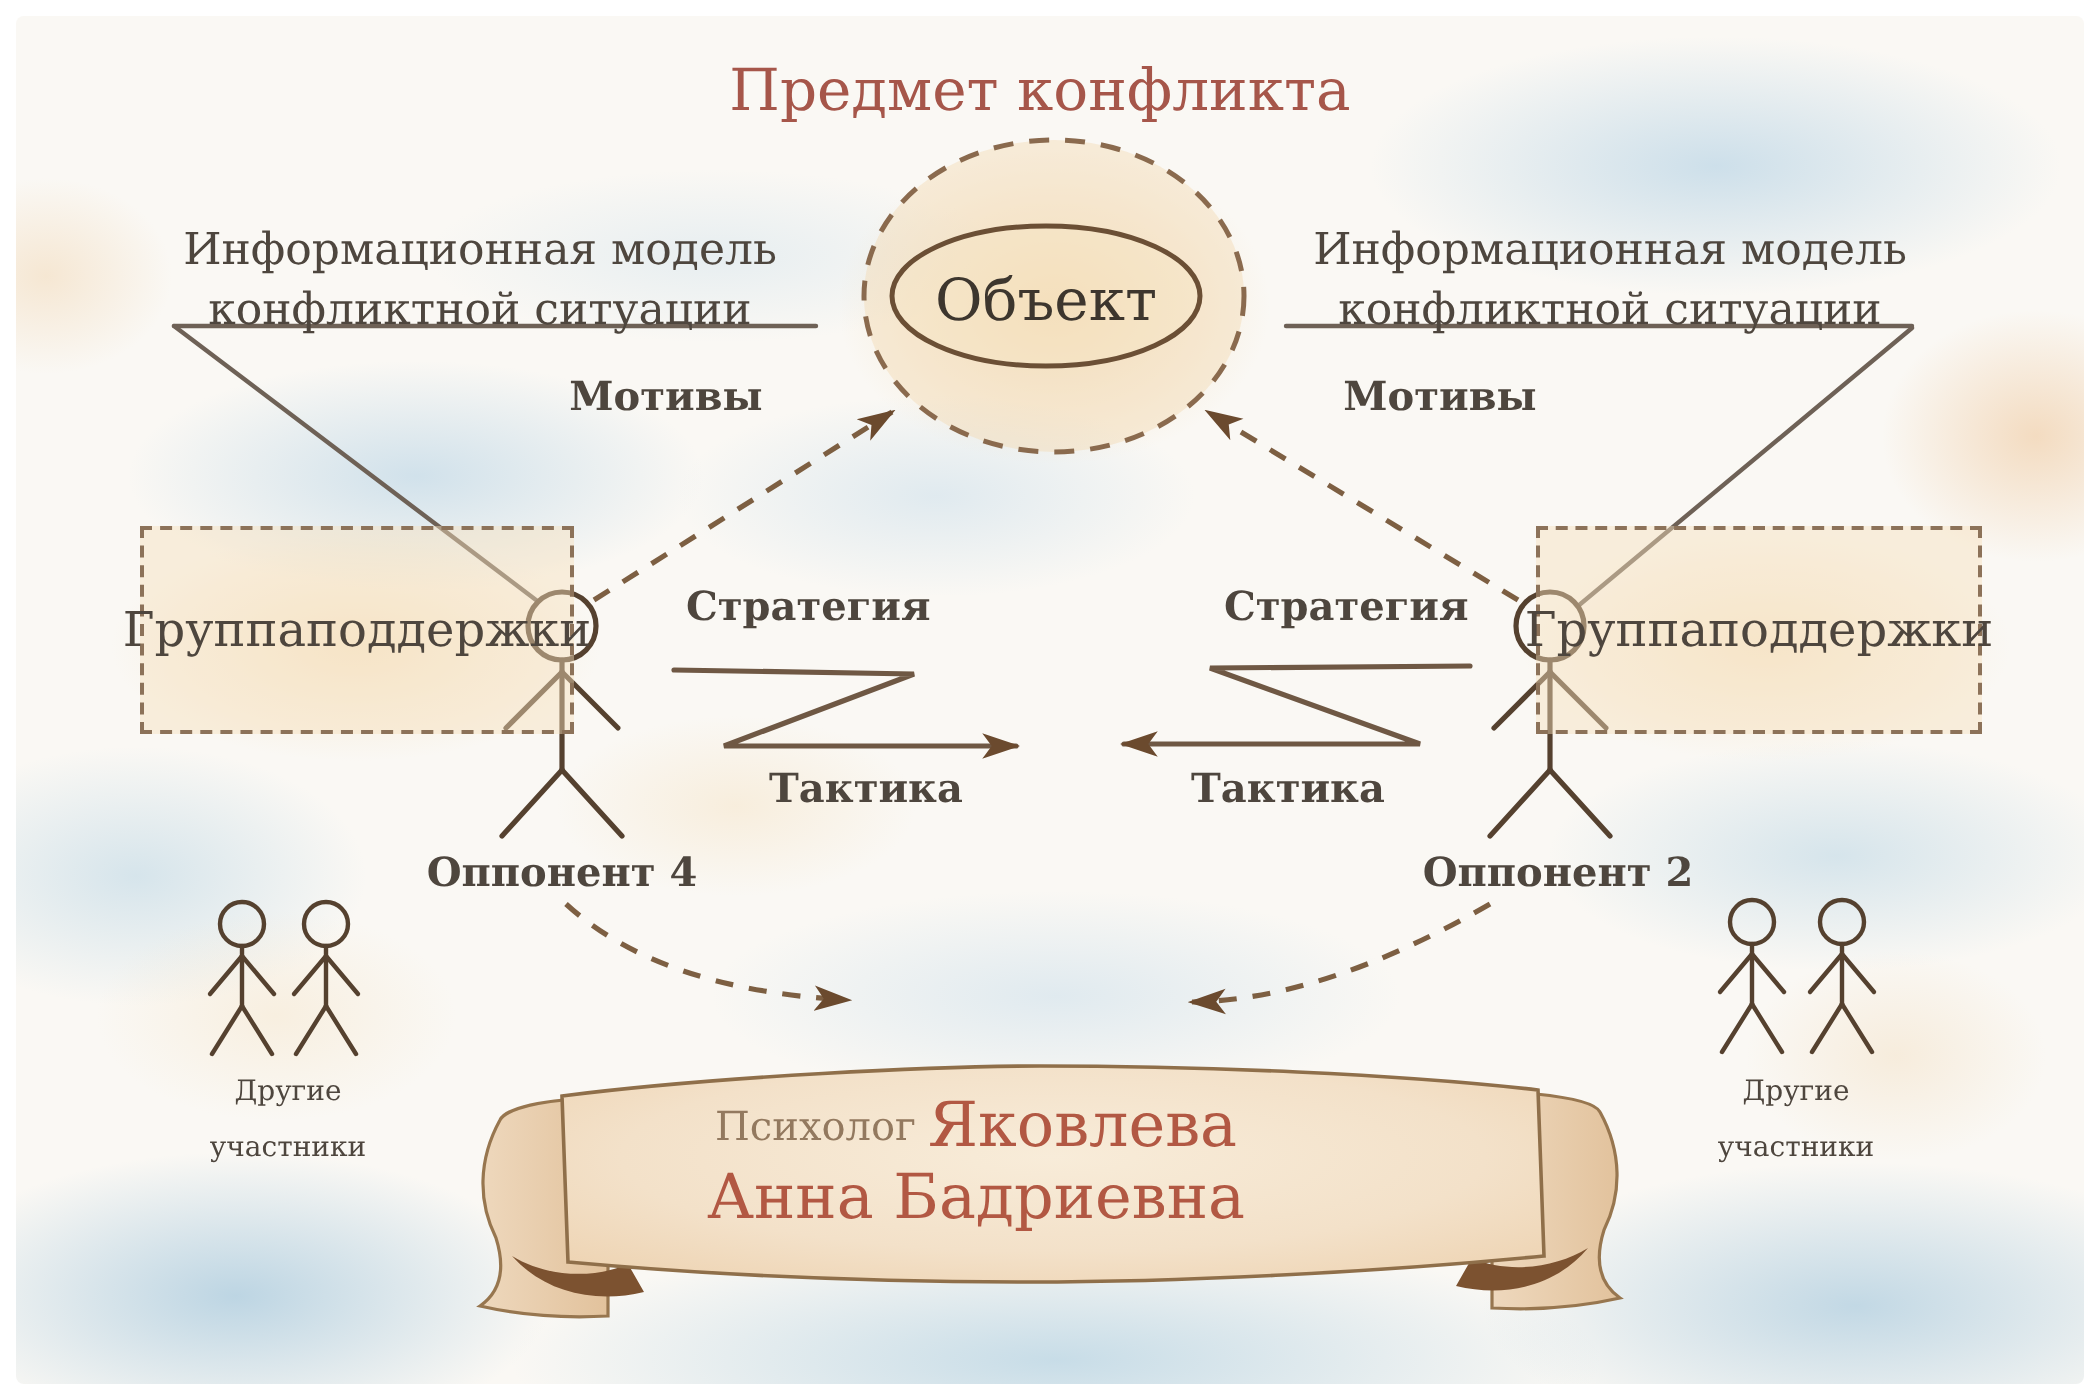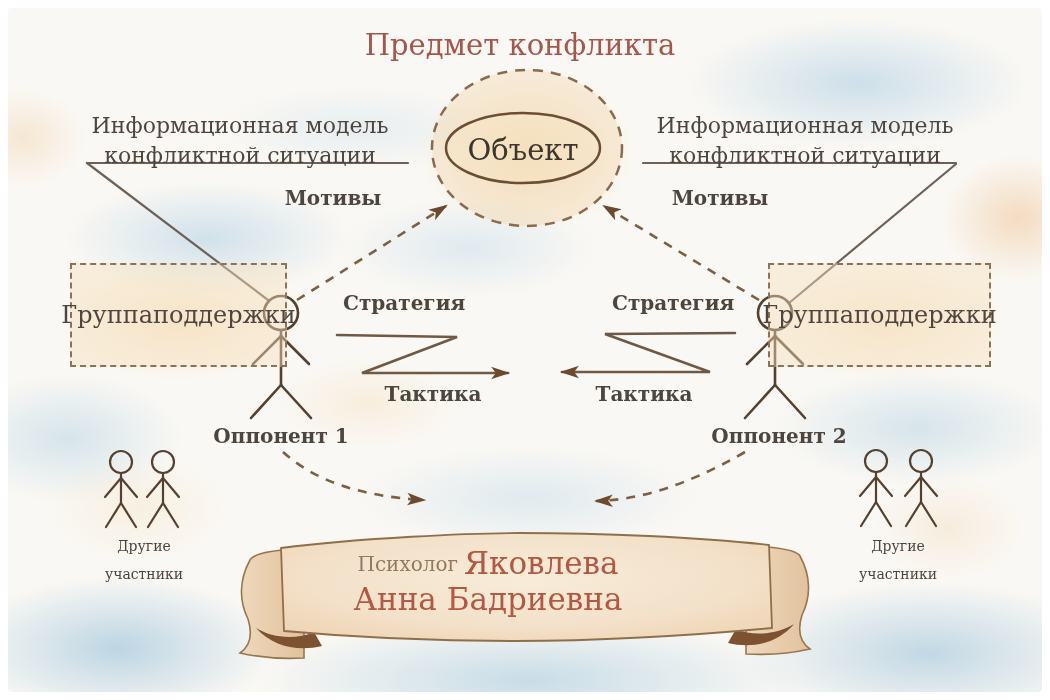--- a/index.html
+++ b/index.html
@@ -171,21 +171,21 @@
     <div>Группа</div>
     <div>поддержки</div>
   </div>
 
   <div class="lbl mid" style="left:343px;top:290px;width:120px;">Стратегия</div>
   <div class="lbl mid" style="left:612px;top:290px;width:120px;">Стратегия</div>
 
   <div class="lbl mid" style="left:373px;top:381px;width:120px;">Тактика</div>
   <div class="lbl mid" style="left:584px;top:381px;width:120px;">Тактика</div>
 
-  <div class="lbl mid" style="left:201px;top:423px;width:160px;">Оппонент 1</div>
+  <div class="lbl mid" style="left:201px;top:423px;width:160px;">Оппонент 4</div>
   <div class="lbl mid" style="left:699px;top:423px;width:160px;">Оппонент 2</div>
 
   <div class="lbl others" style="left:64px;top:532px;width:160px;">
     <div>Другие</div>
     <div>участники</div>
   </div>
   <div class="lbl others" style="left:818px;top:532px;width:160px;">
     <div>Другие</div>
     <div>участники</div>
   </div>

